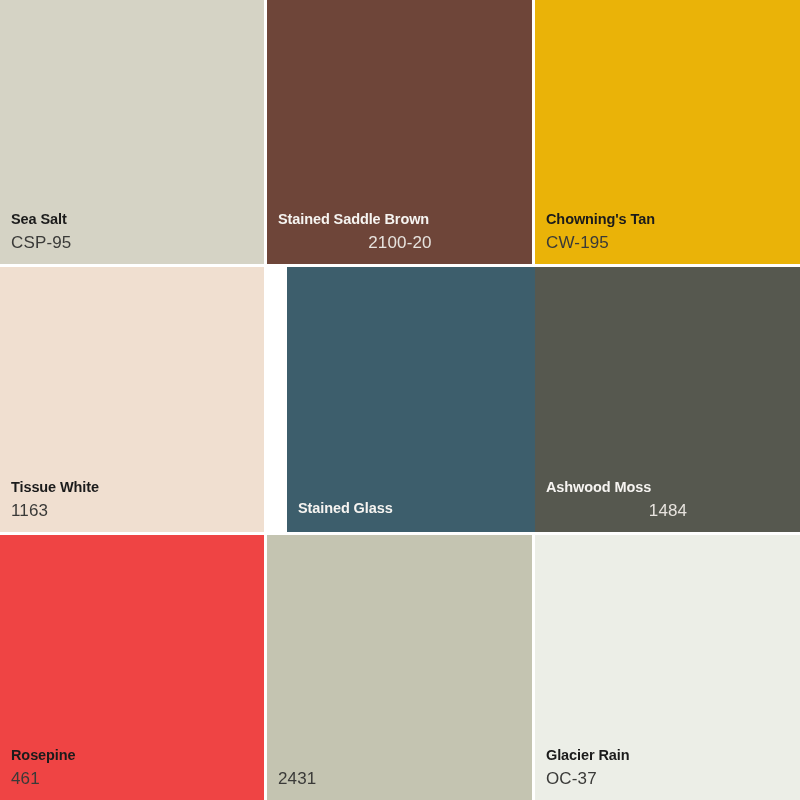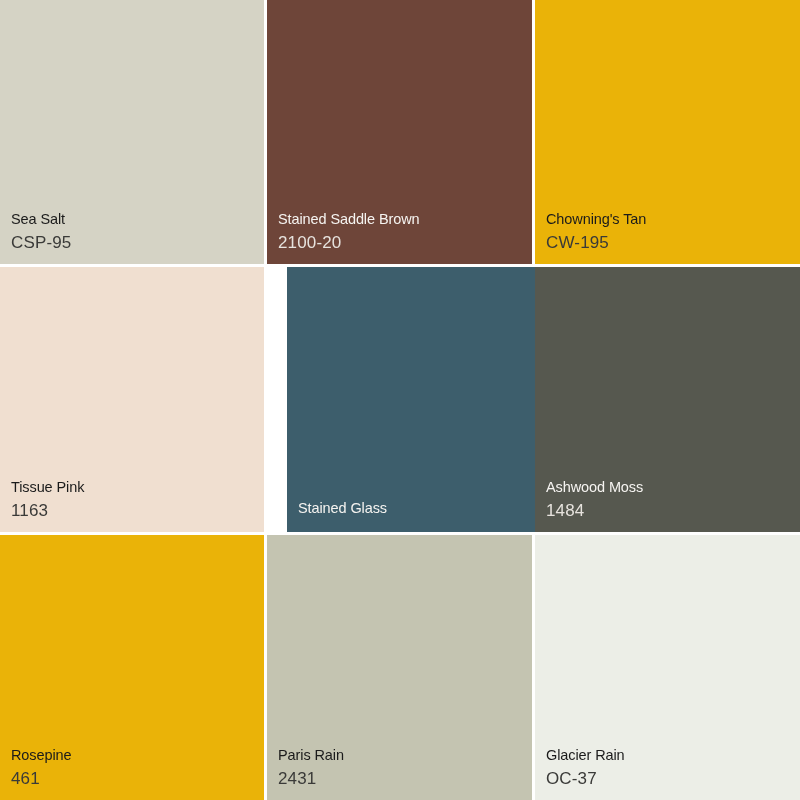--- a/index.html
+++ b/index.html
@@ -45,39 +45,39 @@
     left: 11px;
     bottom: 11px;
     right: 10px;
     line-height: 1.0;
     user-select: none;
   }
 
   .swatch-name {
     display: block;
     font-size: 14.5px;
-    font-weight: normal;
+    font-weight: bold;
     letter-spacing: -0.1px;
     line-height: 1.25;
     margin-bottom: 4px;
   }
 
   .swatch-code {
     display: block;
     font-size: 17px;
     font-weight: normal;
     letter-spacing: 0.15px;
     line-height: 1.2;
   }
 
   
   .tone-dark .swatch-name  { color: #1b1b1b; }
   .tone-dark .swatch-code  { color: #3a3a38; }
   .tone-light .swatch-name { color: #f6f4f1; }
-  .tone-light .swatch-code { color: #e7e3de; }
+  .tone-light .swatch-code { color: #e7e3de; text-align: center; }
 </style>
 </head>
 <body style="background-color: rgb(255, 255, 255);">
 
 <main id="palette-grid">
 
   <div class="swatch tone-dark" style="background-color: rgb(213, 211, 197);">
     <div class="swatch-label">
       <span class="swatch-name">Sea Salt</span>
       <span class="swatch-code">CSP-95</span>
@@ -93,48 +93,47 @@
 
   <div class="swatch tone-dark col-last" style="background-color: #eab308;">
     <div class="swatch-label">
       <span class="swatch-name">Chowning's Tan</span>
       <span class="swatch-code">CW-195</span>
     </div>
   </div>
 
   <div class="swatch tone-dark" style="background-color: rgb(240, 223, 208);">
     <div class="swatch-label">
-      <span class="swatch-name">Tissue Pink</span>
+      <span class="swatch-name">Tissue White</span>
       <span class="swatch-code">1163</span>
     </div>
   </div>
 
   <div class="swatch tone-light" style="background-color: rgb(61, 94, 108); margin-left: 20px;">
     <div class="swatch-label">
       <span class="swatch-name">Stained Glass</span>
     </div>
   </div>
 
   <div class="swatch tone-light col-last" style="background-color: rgb(86, 88, 79);">
     <div class="swatch-label">
       <span class="swatch-name">Ashwood Moss</span>
       <span class="swatch-code">1484</span>
     </div>
   </div>
 
-  <div class="swatch tone-dark row-last" style="background-color: #eab308;">
+  <div class="swatch tone-dark row-last" style="background-color: #ef4444;">
     <div class="swatch-label">
       <span class="swatch-name">Rosepine</span>
       <span class="swatch-code">461</span>
     </div>
   </div>
 
   <div class="swatch tone-dark row-last" style="background-color: rgb(196, 196, 177);">
     <div class="swatch-label">
-      <span class="swatch-name">Paris Rain</span>
       <span class="swatch-code">2431</span>
     </div>
   </div>
 
   <div class="swatch tone-dark row-last col-last" style="background-color: rgb(236, 238, 231);">
     <div class="swatch-label">
       <span class="swatch-name">Glacier Rain</span>
       <span class="swatch-code">OC-37</span>
     </div>
   </div>

